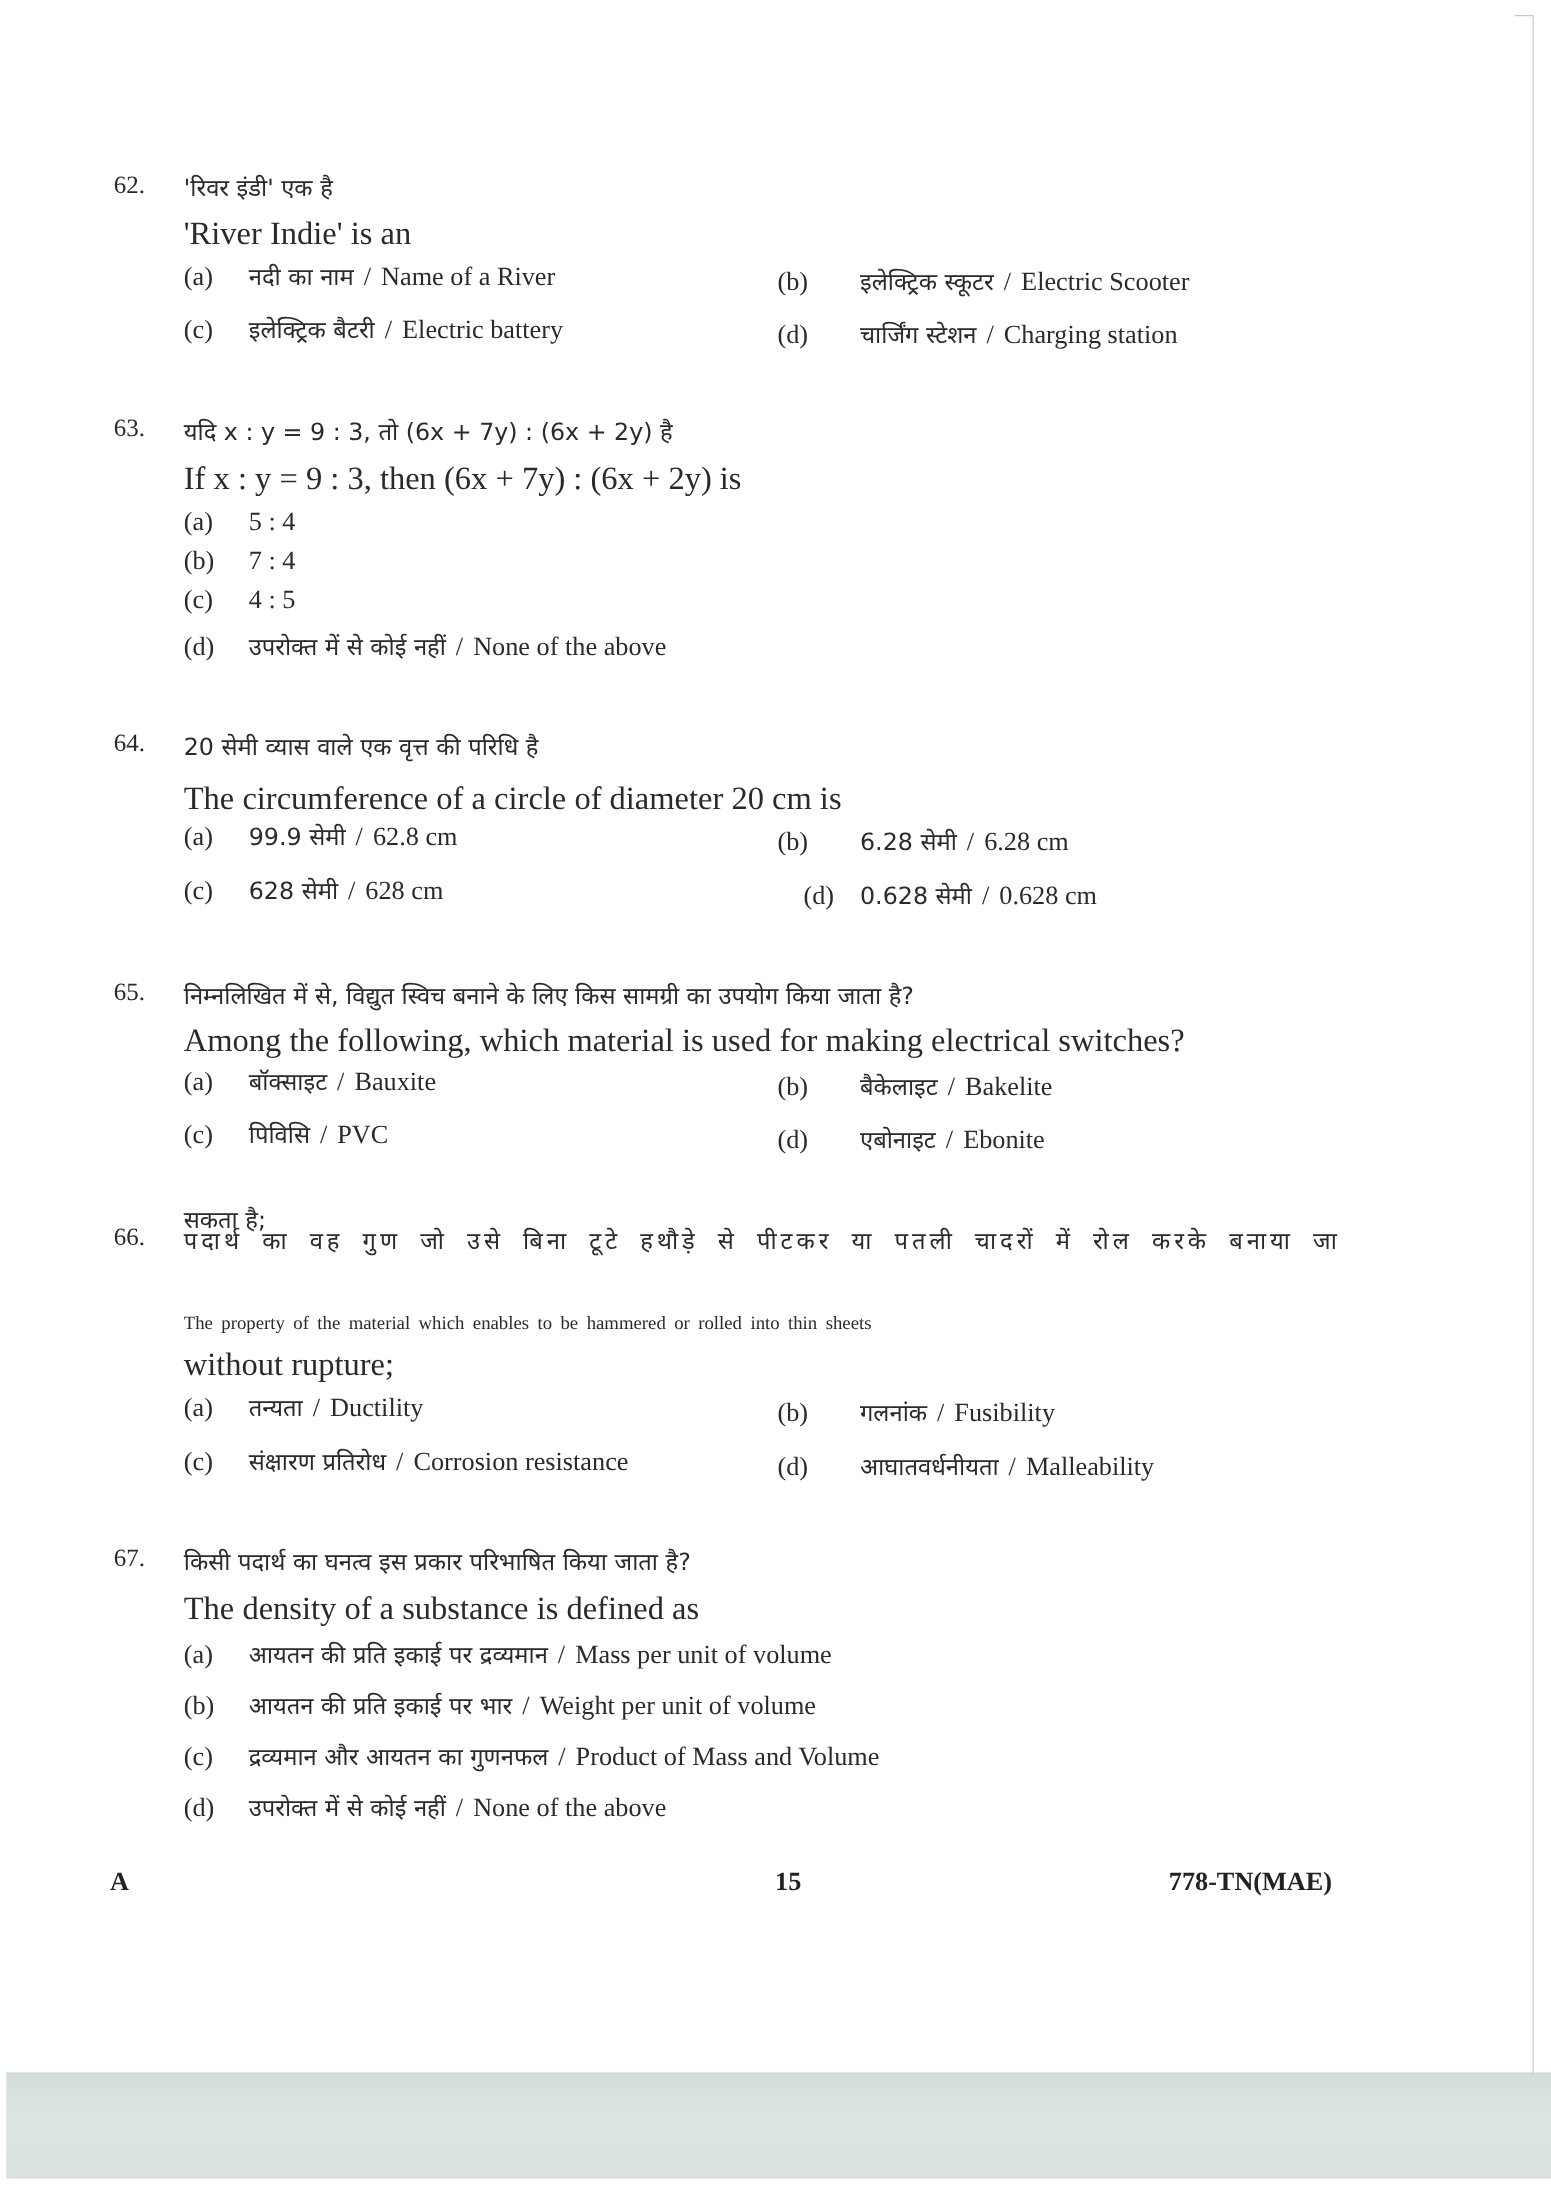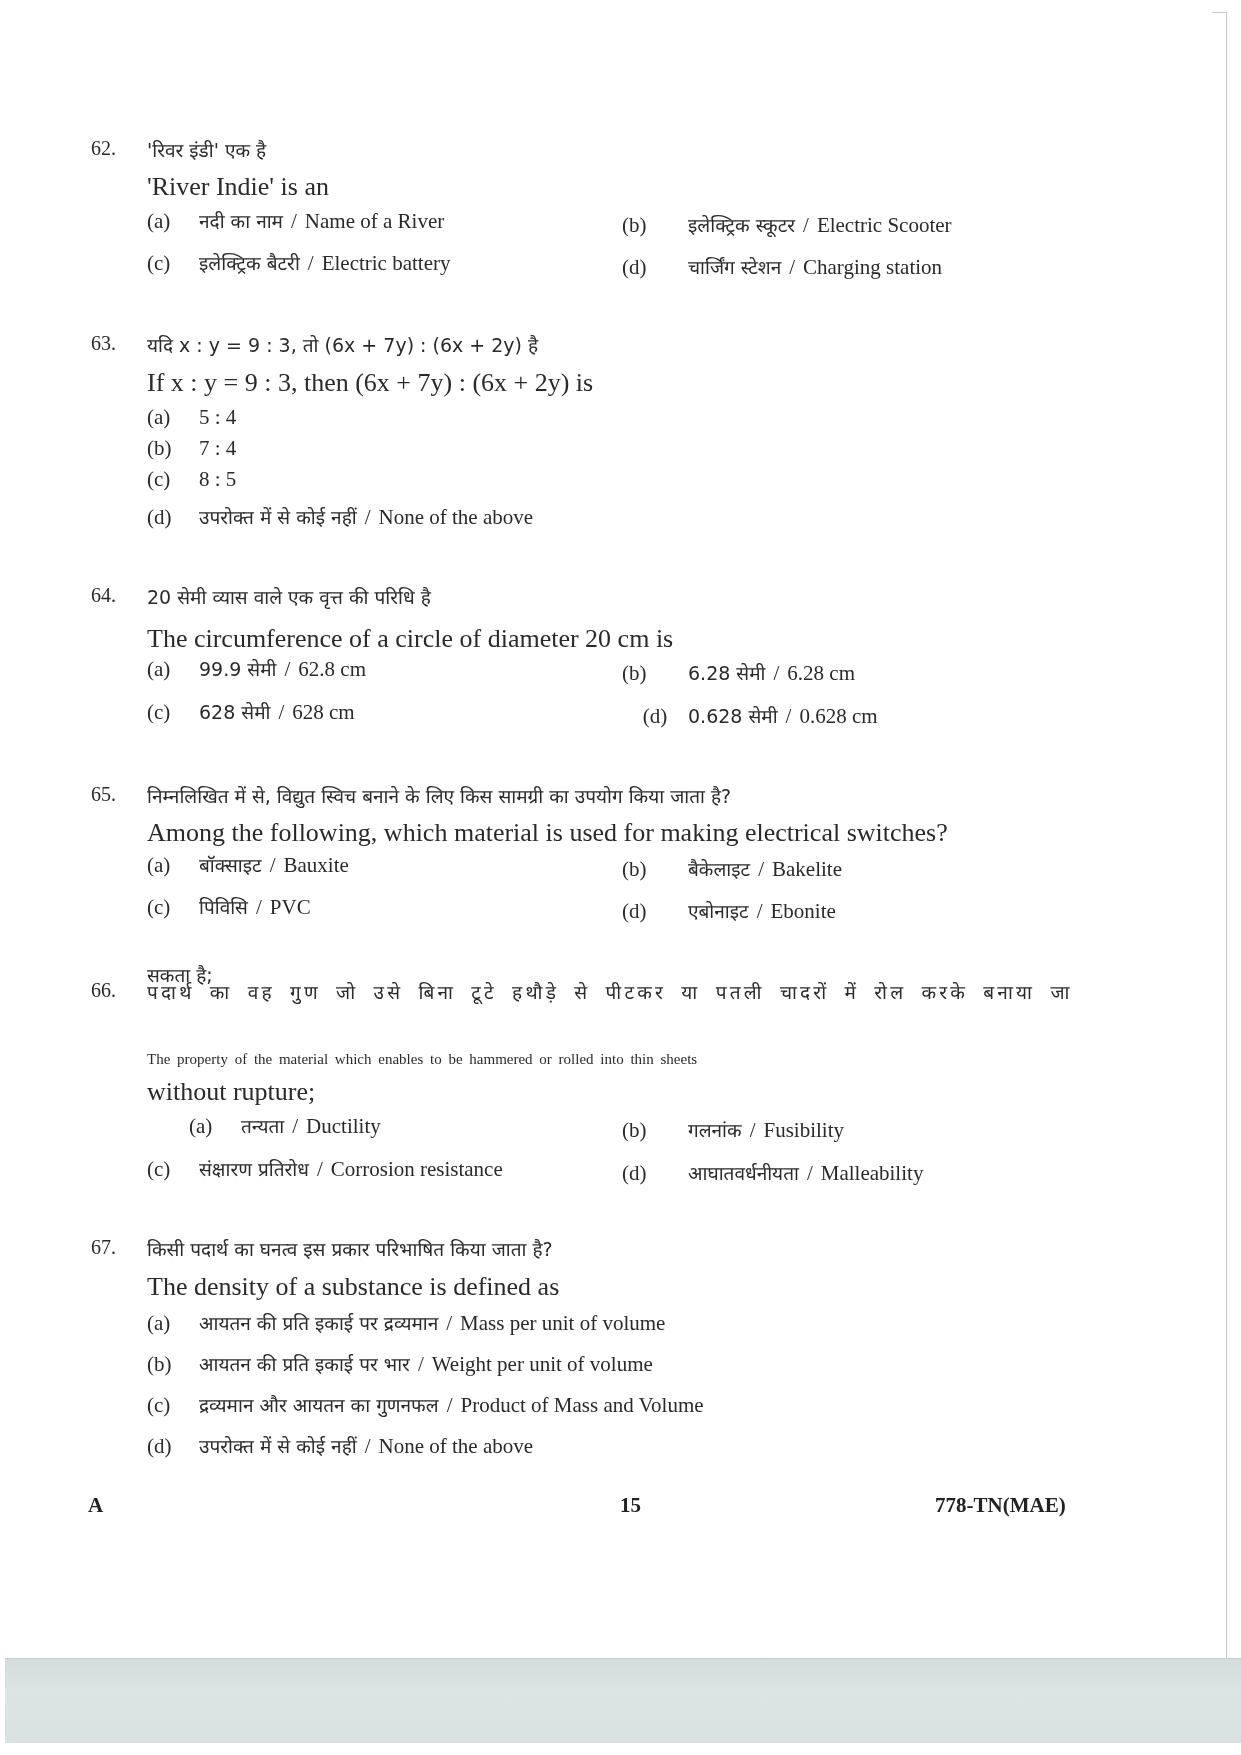--- a/index.html
+++ b/index.html
@@ -119,21 +119,21 @@
   <span class="line hi math-line" style="top:332px;">यदि x : y = 9 : 3, तो (6x + 7y) : (6x + 2y) है</span>
   <span class="line" style="top:368px;">If x : y = 9 : 3, then (6x + 7y) : (6x + 2y) is</span>
 
   <div class="opt left" style="top:405px;">
     <span class="lbl">(a)</span><span>5 : 4</span>
   </div>
   <div class="opt left" style="top:436px;">
     <span class="lbl">(b)</span><span>7 : 4</span>
   </div>
   <div class="opt left" style="top:467px;">
-    <span class="lbl">(c)</span><span>8 : 5</span>
+    <span class="lbl">(c)</span><span>4 : 5</span>
   </div>
   <div class="opt left" style="top:504px;">
     <span class="lbl">(d)</span><span class="txt-hi">उपरोक्त में से कोई नहीं</span><span class="sep">/</span><span>None of the above</span>
   </div>
 </div>
 
 <div class="q" style="top:0;">
   <span class="qnum" style="top:584px;">64.</span>
   <span class="line hi" style="top:584px;">20 सेमी व्यास वाले एक वृत्त की परिधि है</span>
   <span class="line" style="top:624px;">The circumference of a circle of diameter 20 cm is</span>
@@ -171,21 +171,21 @@
   </div>
 </div>
 
 <div class="q" style="top:0;">
   <span class="qnum" style="top:979px;">66.</span>
   <span class="line hi" style="top:979px; letter-spacing:3.2px; word-spacing:6px;">पदार्थ का वह गुण जो उसे बिना टूटे हथौड़े से पीटकर या पतली चादरों में रोल करके बनाया जा</span>
   <span class="line hi" style="top:962px;">सकता है;</span>
   <span class="line" style="top:1051px; word-spacing:3px; font-size:15px;">The property of the material which enables to be hammered or rolled into thin sheets</span>
   <span class="line" style="top:1077px;">without rupture;</span>
 
-  <div class="opt left" style="top:1113px;margin-left:42px;">
+  <div class="opt left" style="top:1113px;">
     <span class="lbl">(a)</span><span class="txt-hi">तन्यता</span><span class="sep">/</span><span>Ductility</span>
   </div>
   <div class="opt right" style="top:1117px;">
     <span class="lbl">(b)</span><span class="txt-hi">गलनांक</span><span class="sep">/</span><span>Fusibility</span>
   </div>
   <div class="opt left" style="top:1156px;">
     <span class="lbl">(c)</span><span class="txt-hi">संक्षारण प्रतिरोध</span><span class="sep">/</span><span>Corrosion resistance</span>
   </div>
   <div class="opt right" style="top:1160px;">
     <span class="lbl">(d)</span><span class="txt-hi">आघातवर्धनीयता</span><span class="sep">/</span><span>Malleability</span>

